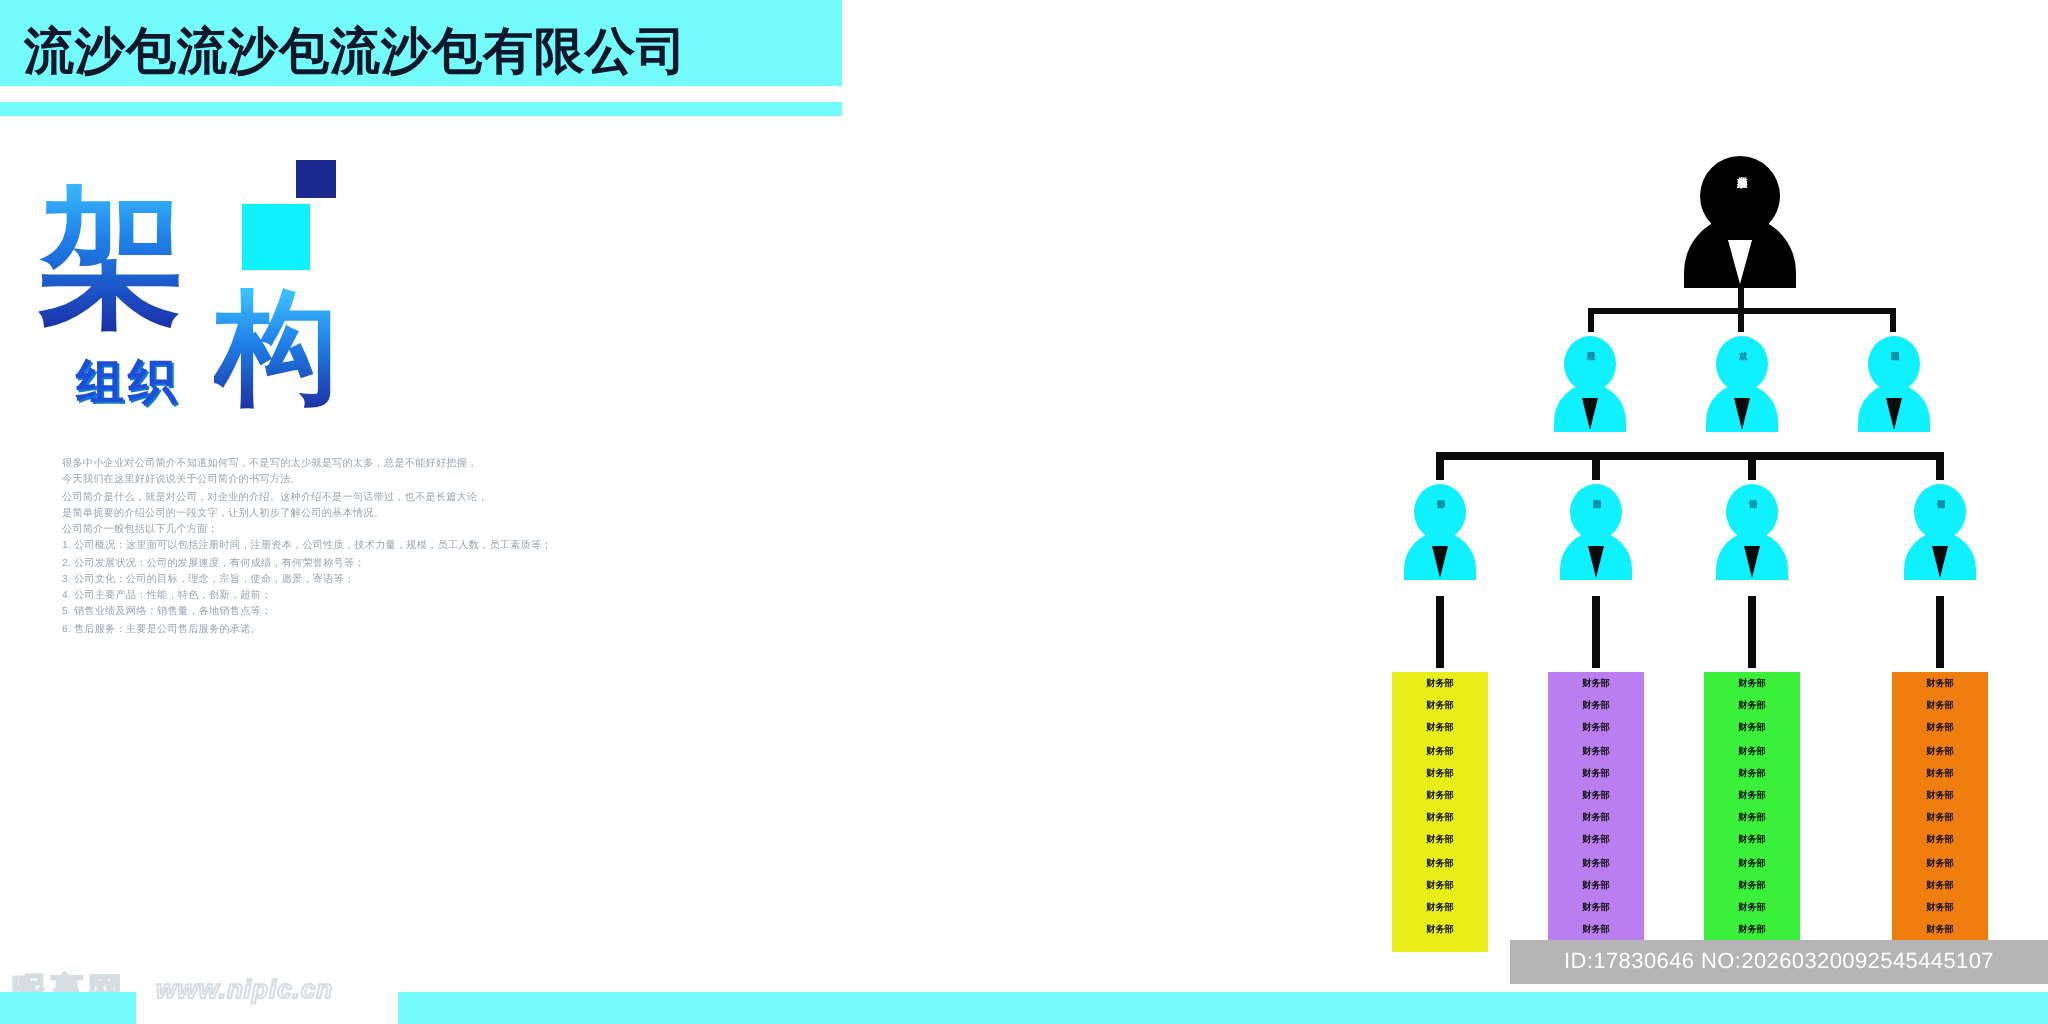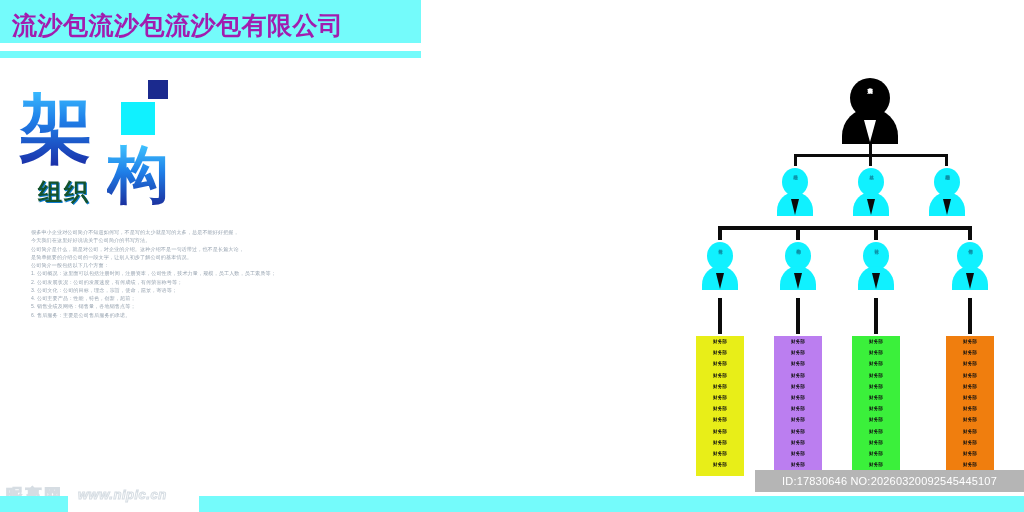--- a/index.html
+++ b/index.html
@@ -9,21 +9,21 @@
     font-family:"Liberation Sans", sans-serif;
   }
 
   
   .header-bar{
     position:absolute; left:0; top:0; width:421px; height:43px;
     background:#74fbfb;
   }
   .header-title{
     position:absolute; left:12px; top:9px;
-    font-size:25px; font-weight:700; color:#a21caf;
+    font-size:25px; font-weight:700; color:#0f172a;
     letter-spacing:0.5px; white-space:nowrap;
   }
   .header-underline{
     position:absolute; left:0; top:51px; width:421px; height:7px;
     background:#74fbfb;
   }
 
   
   .logo-wrap{ position:absolute; left:14px; top:74px; width:180px; height:135px; }
   .logo-sq-navy{
@@ -43,21 +43,21 @@
   }
   .logo-gou{
     position:absolute; left:93px; top:70px;
     font-size:62px; font-weight:700; line-height:1;
     background:linear-gradient(180deg,#3fc4ff 0%,#1f7fe8 45%,#1b2f9e 100%);
     -webkit-background-clip:text; background-clip:text; color:transparent;
   }
   .logo-zuzhi{
     position:absolute; left:24px; top:106px;
     font-size:24px; font-weight:700; line-height:1;
-    color:#14532d;
+    color:#1d4ed8;
     text-shadow:1px 1px 0 #0f7bd0;
     letter-spacing:2px;
   }
 
   
   .intro{ position:absolute; left:31px; top:228px; width:300px; }
   .intro-title{
     font-size:9px; font-weight:700; color:#8b98a6;
     margin-bottom:3px; letter-spacing:0.5px;
   }

